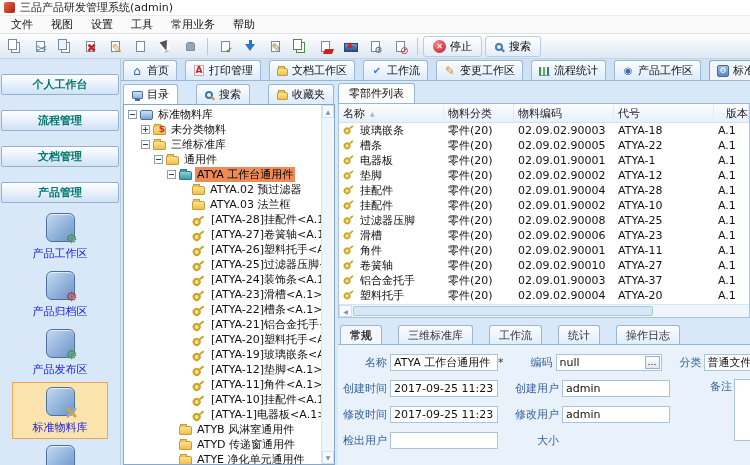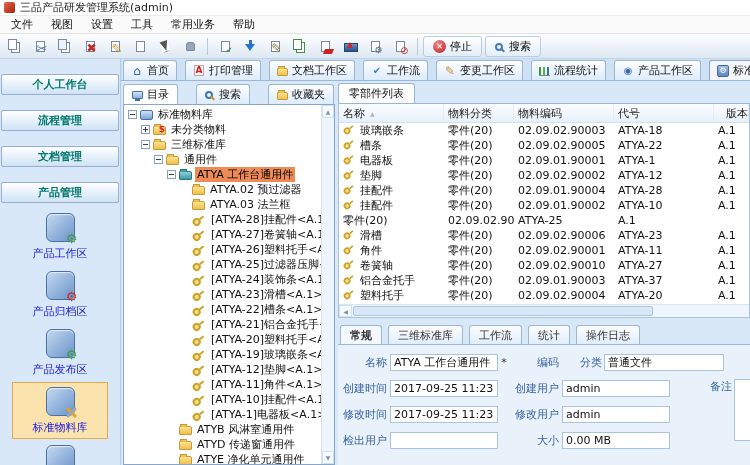--- a/index.html
+++ b/index.html
@@ -131,21 +131,21 @@
   .th.c4{padding-left:12px}
   .tbody{flex:1;overflow:hidden}
   .trow{height:15px;align-items:center;cursor:pointer}
   .cell{padding:0 4px;white-space:nowrap;overflow:hidden}
   .c0{display:flex;align-items:center;gap:4px}
   .c0 .keyg{transform:rotate(-40deg) scale(.85)}
   .hscroll{height:13px;flex:none;background:#eef5fc;border-top:1px solid #d8e6f2;display:flex;align-items:center}
   .harrow{width:13px;height:12px;background:#f6fafe;border:1px solid #cfe0ef;color:#7b94ac;font-size:6px;display:flex;align-items:center;justify-content:center;flex:none;cursor:pointer}
   .hthumb{width:300px;height:10px;margin-left:1px;background:#d7e7f7;border:1px solid #aac6e0;border-radius:2px;cursor:pointer}
 
-  .detail-tabs{height:20px;display:flex;gap:6px;align-items:flex-end;margin-top:7px;border-bottom:1px solid #96b7d7;padding-left:2px}
+  .detail-tabs{height:20px;display:flex;gap:16px;align-items:flex-end;margin-top:7px;border-bottom:1px solid #96b7d7;padding-left:2px}
   .dtab{height:19px;padding:0 9px;display:flex;align-items:center;background:linear-gradient(#fbfdfe,#e0edfa);border:1px solid #9ab7d4;border-bottom:none;border-radius:3px 3px 0 0;color:#333;cursor:pointer;white-space:nowrap}
   .dtab.active{background:#f4f8fc;font-weight:bold}
   .form{flex:1;background:#e9f1fa;padding:8px 0 0 2px;position:relative;overflow:hidden}
   .frow{display:flex;align-items:center;height:18px;margin-bottom:8px}
   .flabel{width:50px;flex:none;text-align:right;padding-right:3px;color:#38649c;white-space:nowrap}
   .flabel.l2{width:64px}
   .flabel.l2s{width:52px}
   .flabel.l3{width:24px;margin-left:18px;padding-right:2px}
   .finput{height:17px;border:1px solid #a9c4dd;background:#fff;padding:0 3px;color:#111}
   .w1{width:108px}
@@ -540,20 +540,24 @@
                 <span class="cell c0">
                   <span class="keyg"></span>
                   <span>挂配件</span>
                 </span>
                 <span class="cell">零件(20)</span>
                 <span class="cell">02.09.01.90002</span>
                 <span class="cell">ATYA-10</span>
                 <span class="cell">A.1</span>
               </div>
               <div class="trow">
+                <span class="cell c0">
+                  <span class="keyg"></span>
+                  <span>过滤器压脚</span>
+                </span>
                 <span class="cell">零件(20)</span>
                 <span class="cell">02.09.02.90008</span>
                 <span class="cell">ATYA-25</span>
                 <span class="cell">A.1</span>
               </div>
               <div class="trow">
                 <span class="cell c0">
                   <span class="keyg"></span>
                   <span>滑槽</span>
                 </span>
@@ -617,40 +621,43 @@
             <div class="dtab">统计</div>
             <div class="dtab">操作日志</div>
           </div>
 
         <div class="form">
           <div class="frow">
             <span class="flabel">名称</span>
             <input class="finput w1" readonly="" value="ATYA 工作台通用件" style="">
             <span class="req">*</span>
             <span class="flabel l2s">编码</span>
+            <span class="fwrap">
+              <input class="finput" readonly="" value="null" style="">
+              <button class="ell">…</button>
+            </span>
             <span class="flabel l3">分类</span>
             <input class="finput w3" readonly="" value="普通文件" style="">
           </div>
           <div class="frow">
             <span class="flabel">创建时间</span>
             <input class="finput w1" readonly="" value="2017-09-25 11:23:13" style="">
             <span class="flabel l2">创建用户</span>
             <input class="finput w1" readonly="" value="admin" style="">
           </div>
           <div class="frow">
             <span class="flabel">修改时间</span>
             <input class="finput w1" readonly="" value="2017-09-25 11:23:13" style="">
             <span class="flabel l2">修改用户</span>
             <input class="finput w1" readonly="" value="admin" style="">
           </div>
           <div class="frow">
             <span class="flabel">检出用户</span>
             <input class="finput w1" readonly="" value="" style="">
             <span class="flabel l2">大小</span>
-            <input class="finput w1" readonly="" value="0.00 MB" style="">
           </div>
           <div class="remark">
             <span class="flabel l3">备注</span>
             <textarea class="rem-ta" readonly="" style=""></textarea>
           </div>
         </div>
       </div>
     </div>
   </div>
 </div>

